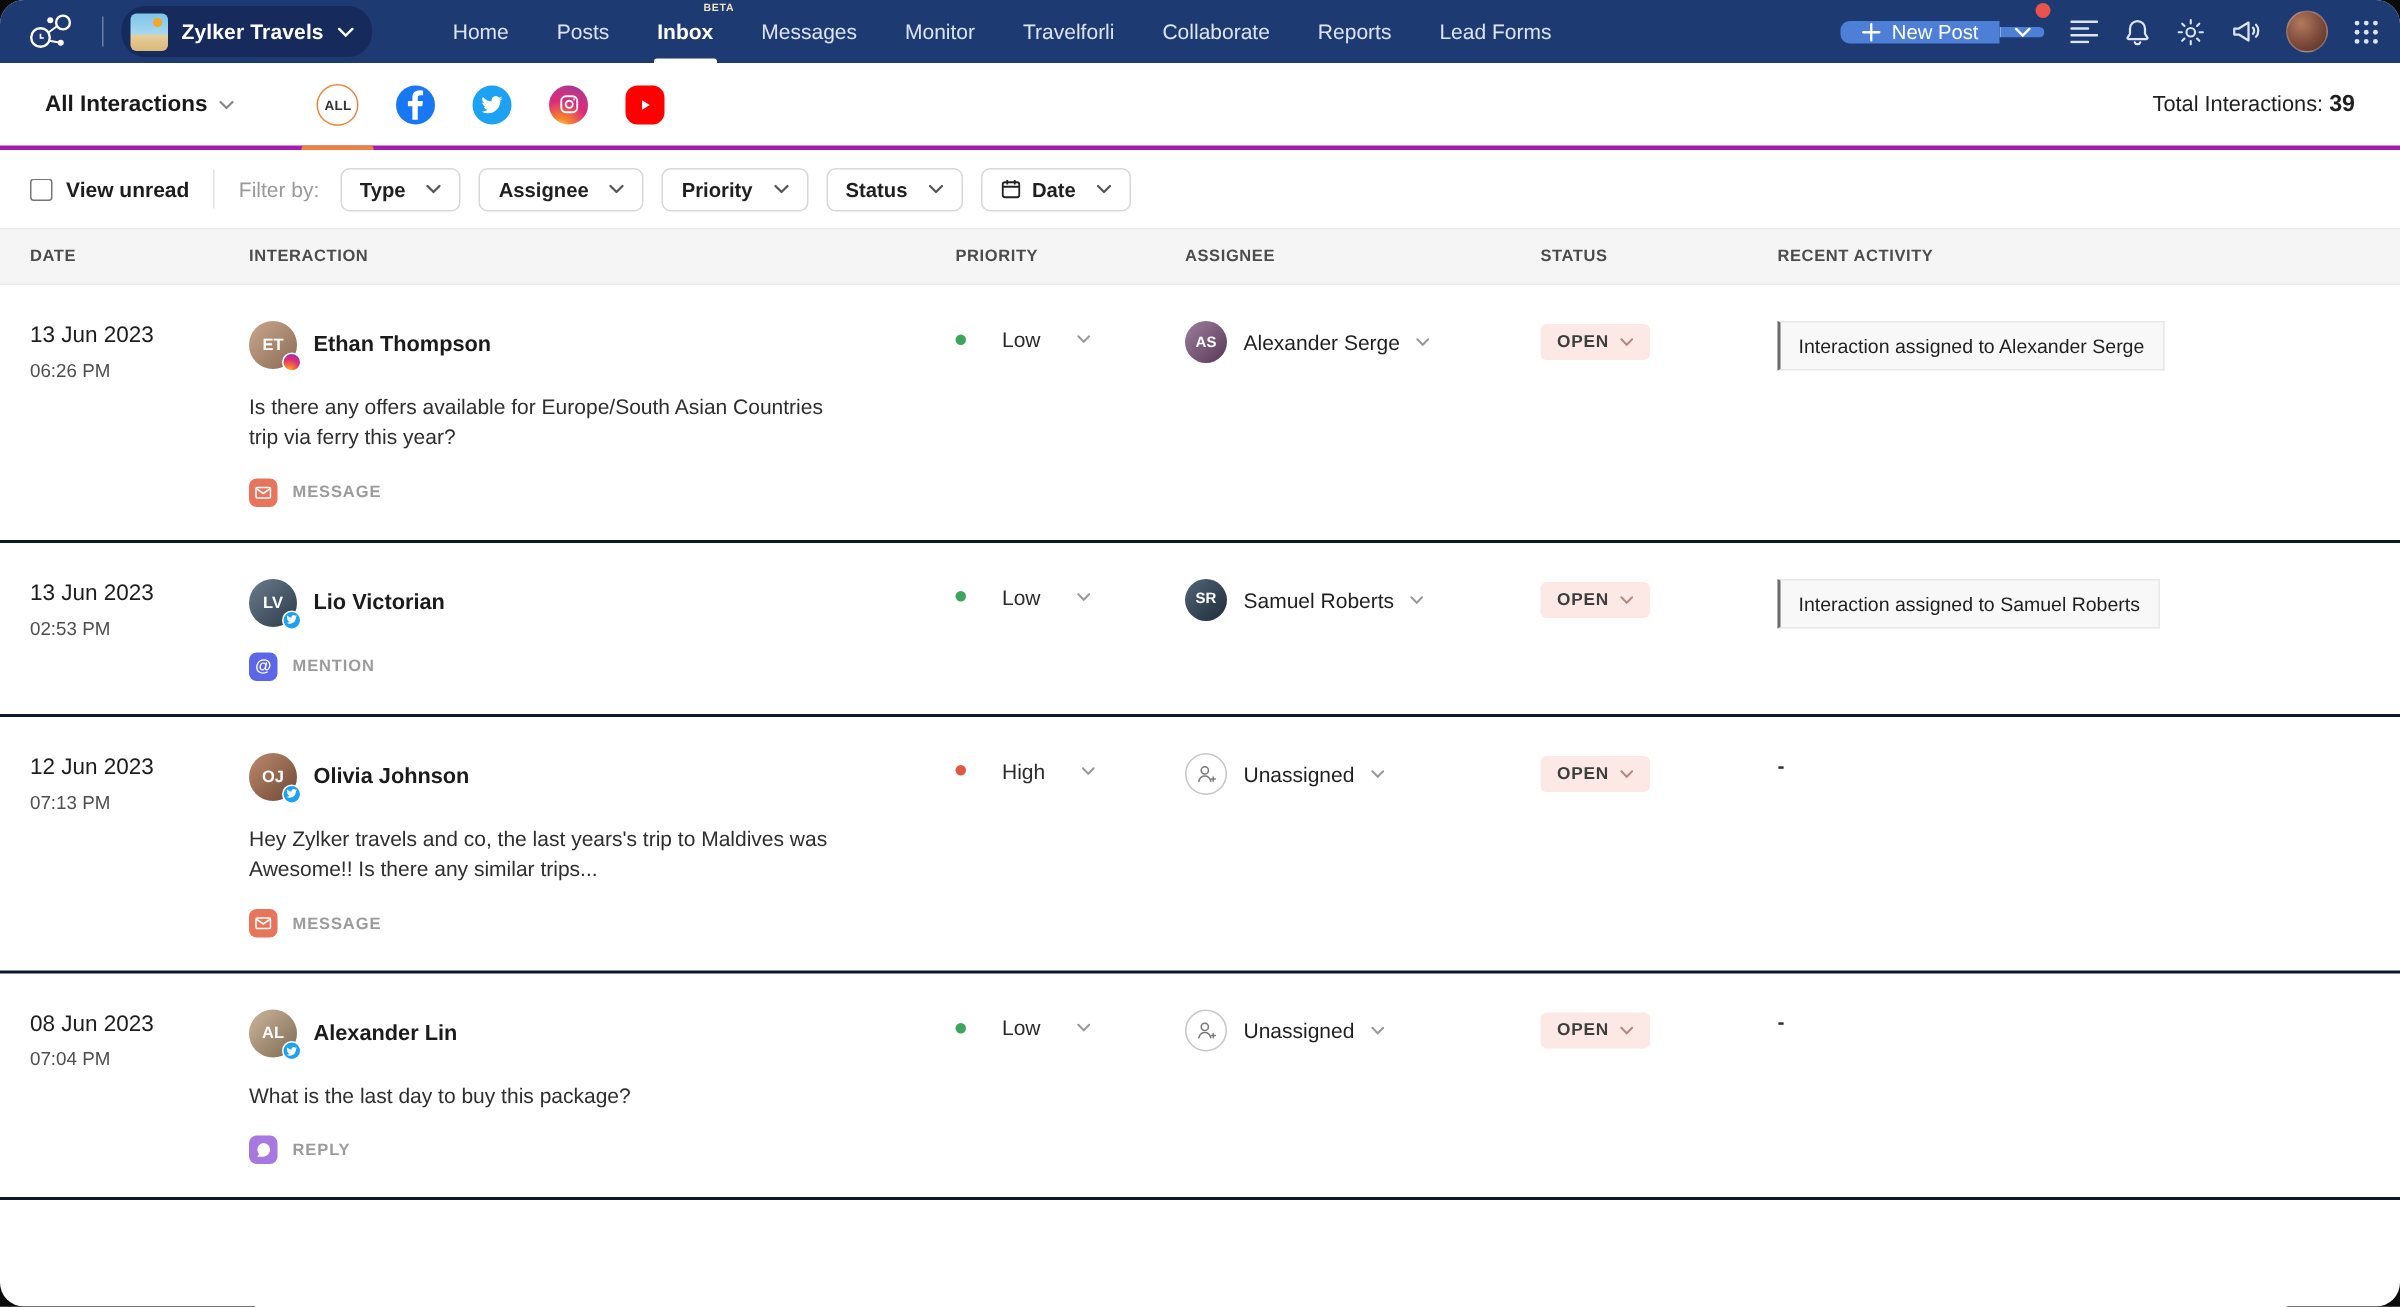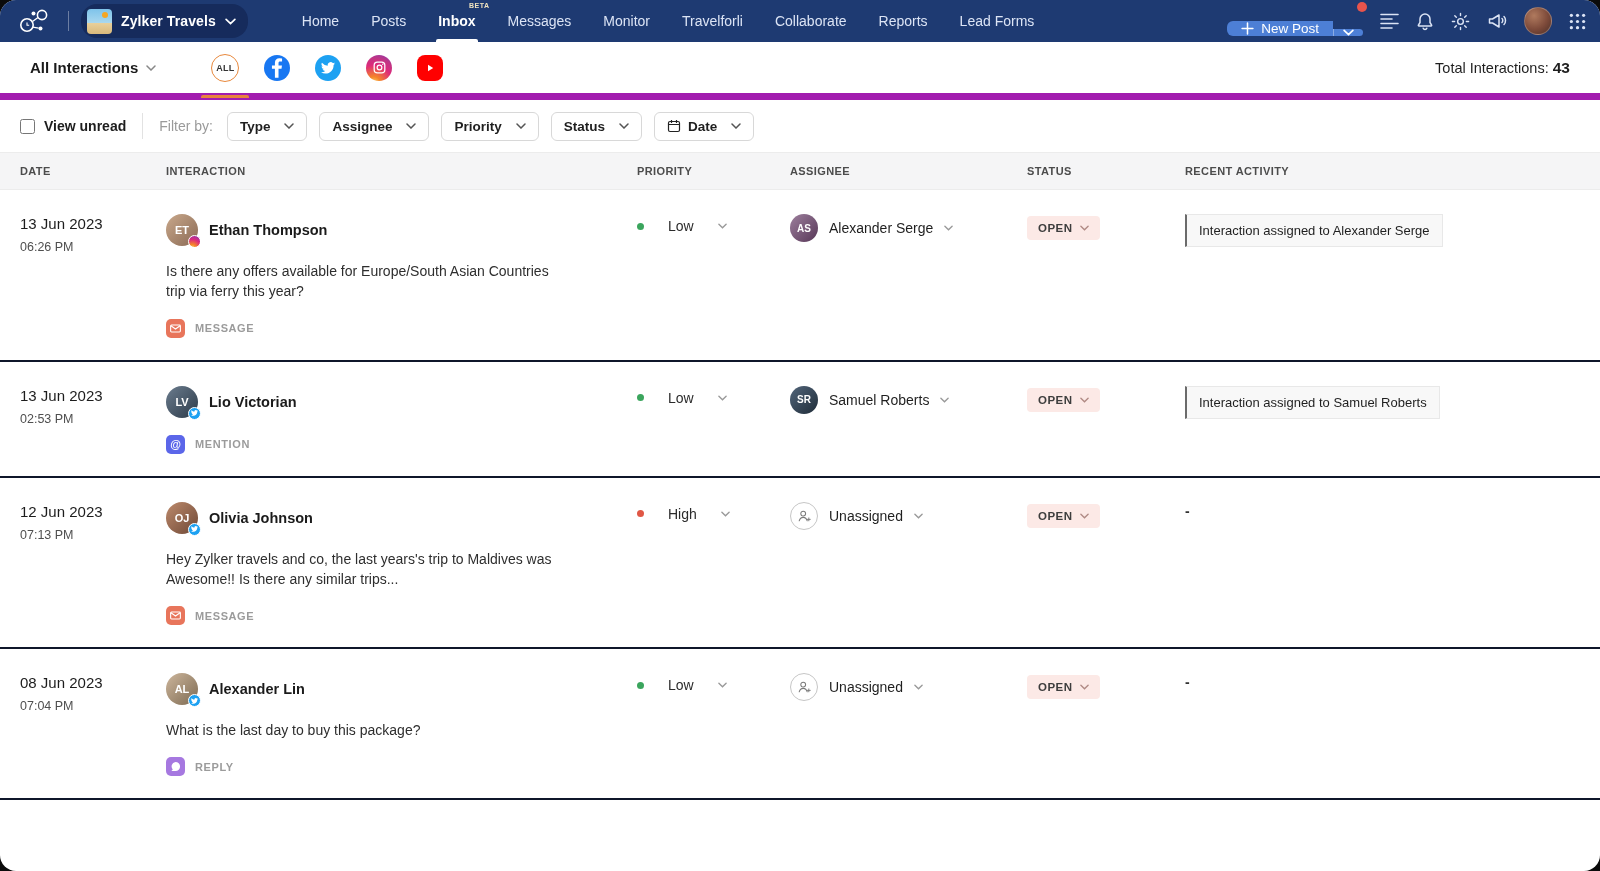--- a/index.html
+++ b/index.html
@@ -38,21 +38,21 @@
   .nav-item.active::after {
     content:""; position:absolute; bottom:0; left:14px; right:14px; height:3px;
     background:#fff; border-radius:2px 2px 0 0;
   }
   .beta {
     position:absolute; top:2px; right:2px; font-size:7px; font-weight:700;
     color:#EFE3C0; letter-spacing:.5px;
   }
   .nav-right { margin-left:auto; display:flex; align-items:center; gap:17px; }
   .new-post {
-    display:flex; align-items:flex-end; border-radius:6px; overflow:visible;
+    display:flex; align-items:center; border-radius:6px; overflow:visible;
     position:relative; cursor:pointer; height:30px;margin-left:32px;
   }
   .new-post-main {
     background:#4D7FD6; color:#fff; font-size:13.5px; display:flex; align-items:center;
     gap:7px; padding:0 14px; border-radius:6px 0 0 6px; font-weight:400;
   }
   .new-post-caret {
     background:#4D7FD6; border-left:1px solid rgba(255,255,255,.35);
     display:flex; align-items:center; padding:0 9px; border-radius:0 6px 6px 0;
   }
@@ -63,21 +63,21 @@
   .icon-btn { display:flex; align-items:center; cursor:pointer; }
   .user-avatar {
     width:28px; height:28px; border-radius:50%; cursor:pointer;
     background:radial-gradient(circle at 35% 30%, #b07a5e 0%, #7d4a3a 55%, #4a2e26 100%);
     border:1px solid rgba(255,255,255,.25);
   }
 
   
   .subheader {
     height:58px; display:flex; align-items:center; padding:0 30px;
-    border-bottom:7px solid #a21caf; position:relative;
+    border-bottom:3px solid #a21caf; position:relative;
   }
   .sub-title { display:flex; align-items:center; gap:8px; cursor:pointer; }
   .sub-title-text { font-size:15px; font-weight:700; color:#1a1a1a; }
   .networks { display:flex; align-items:center; gap:25px; margin-left:55px; height:70px; }
   .net-item { position:relative; height:58px; display:flex; align-items:center; cursor:pointer; }
   .net-item.active::after {
     content:""; position:absolute; bottom:-1px; left:-10px; right:-10px; height:3px;
     background:#E8823C; border-radius:2px 2px 0 0;
   }
   .all-badge {
@@ -322,21 +322,21 @@
       </div>
       <div class="net-item">
         <span class="net-circle yt">
           <svg width="12" height="12" viewBox="0 0 12 12" fill="#fff">
               <path d="M4 2.8l5.2 3.2L4 9.2z"></path>
             </svg>
         </span>
       </div>
     </div>
     <div class="total">
-      <span>Total Interactions:</span> <b>43</b>
+      <span>Total Interactions:</span> <b>39</b>
     </div>
   </div>
 
   <div class="filterbar">
     <label class="unread">
       <input type="checkbox" style="">
       <span class="unread-label">View unread</span>
     </label>
     <div class="v-div"></div>
     <span class="filter-by">Filter by:</span>

